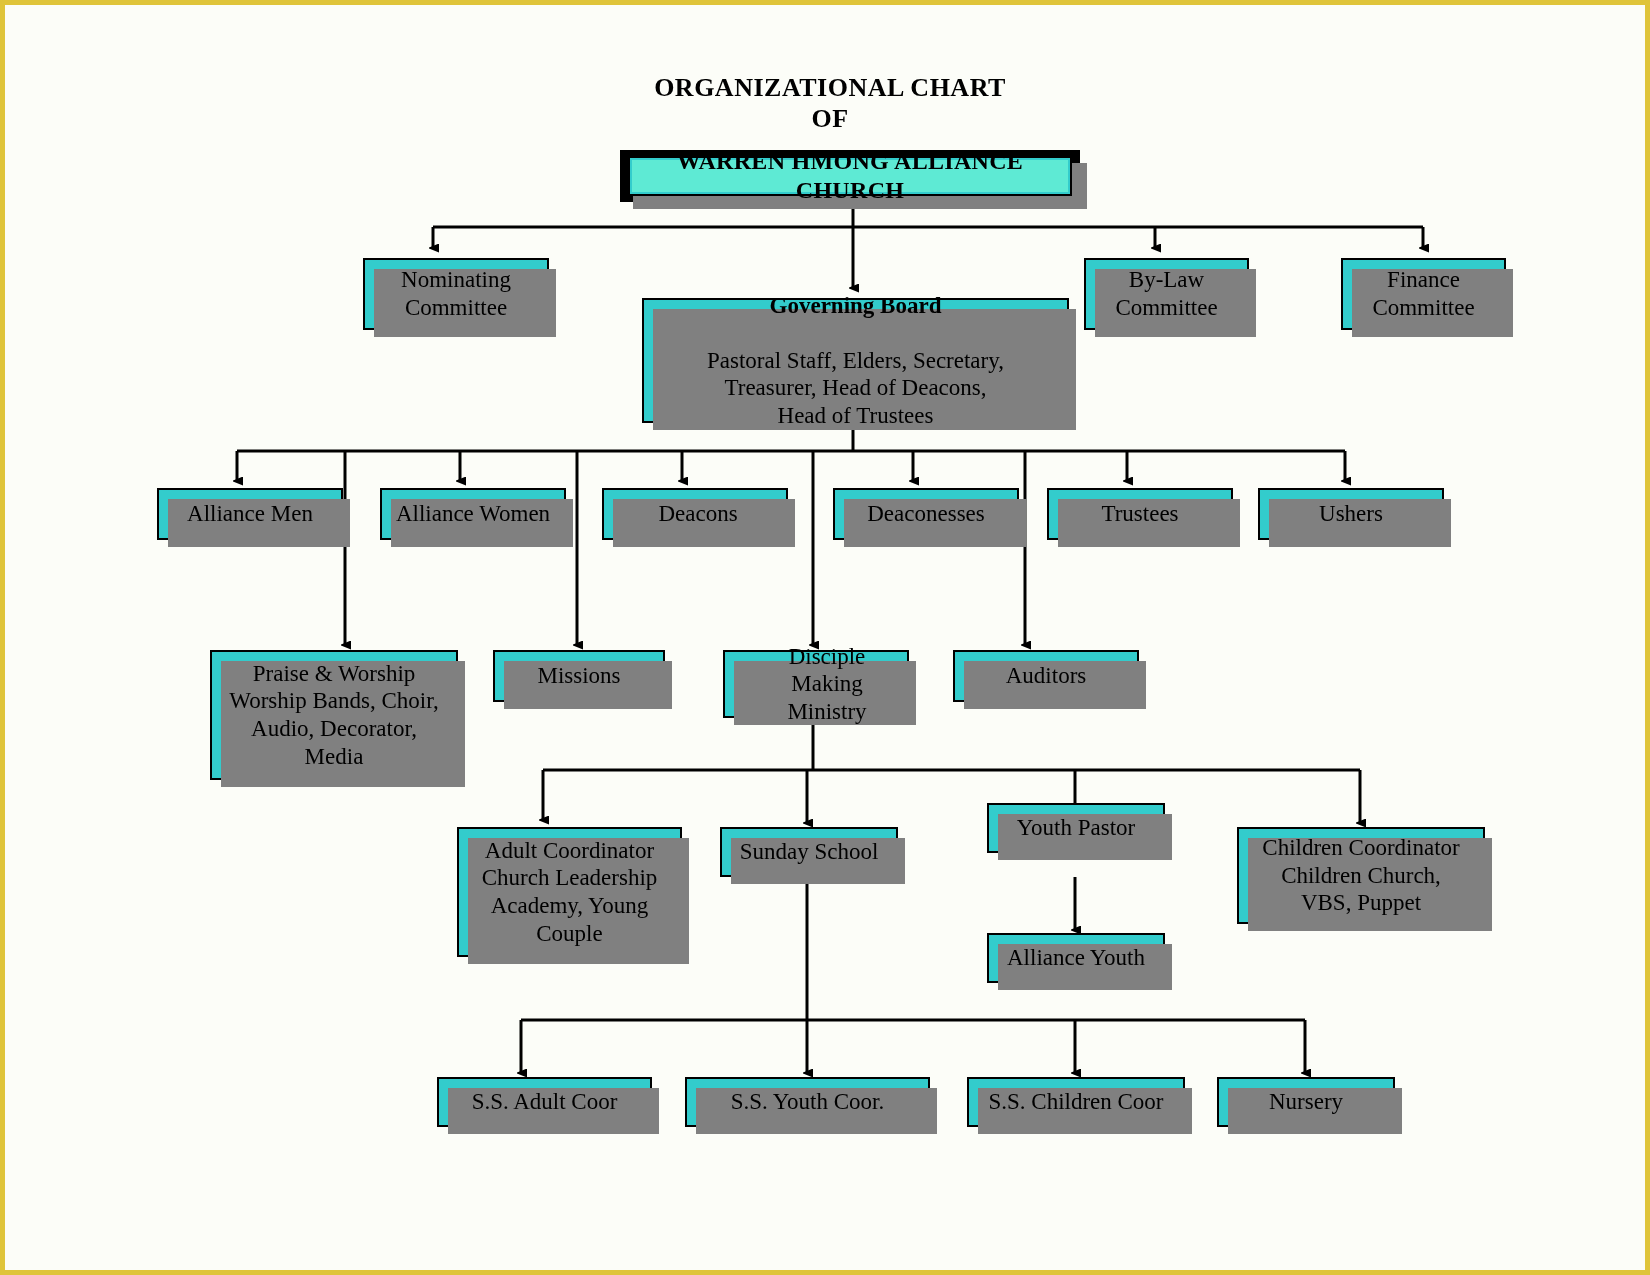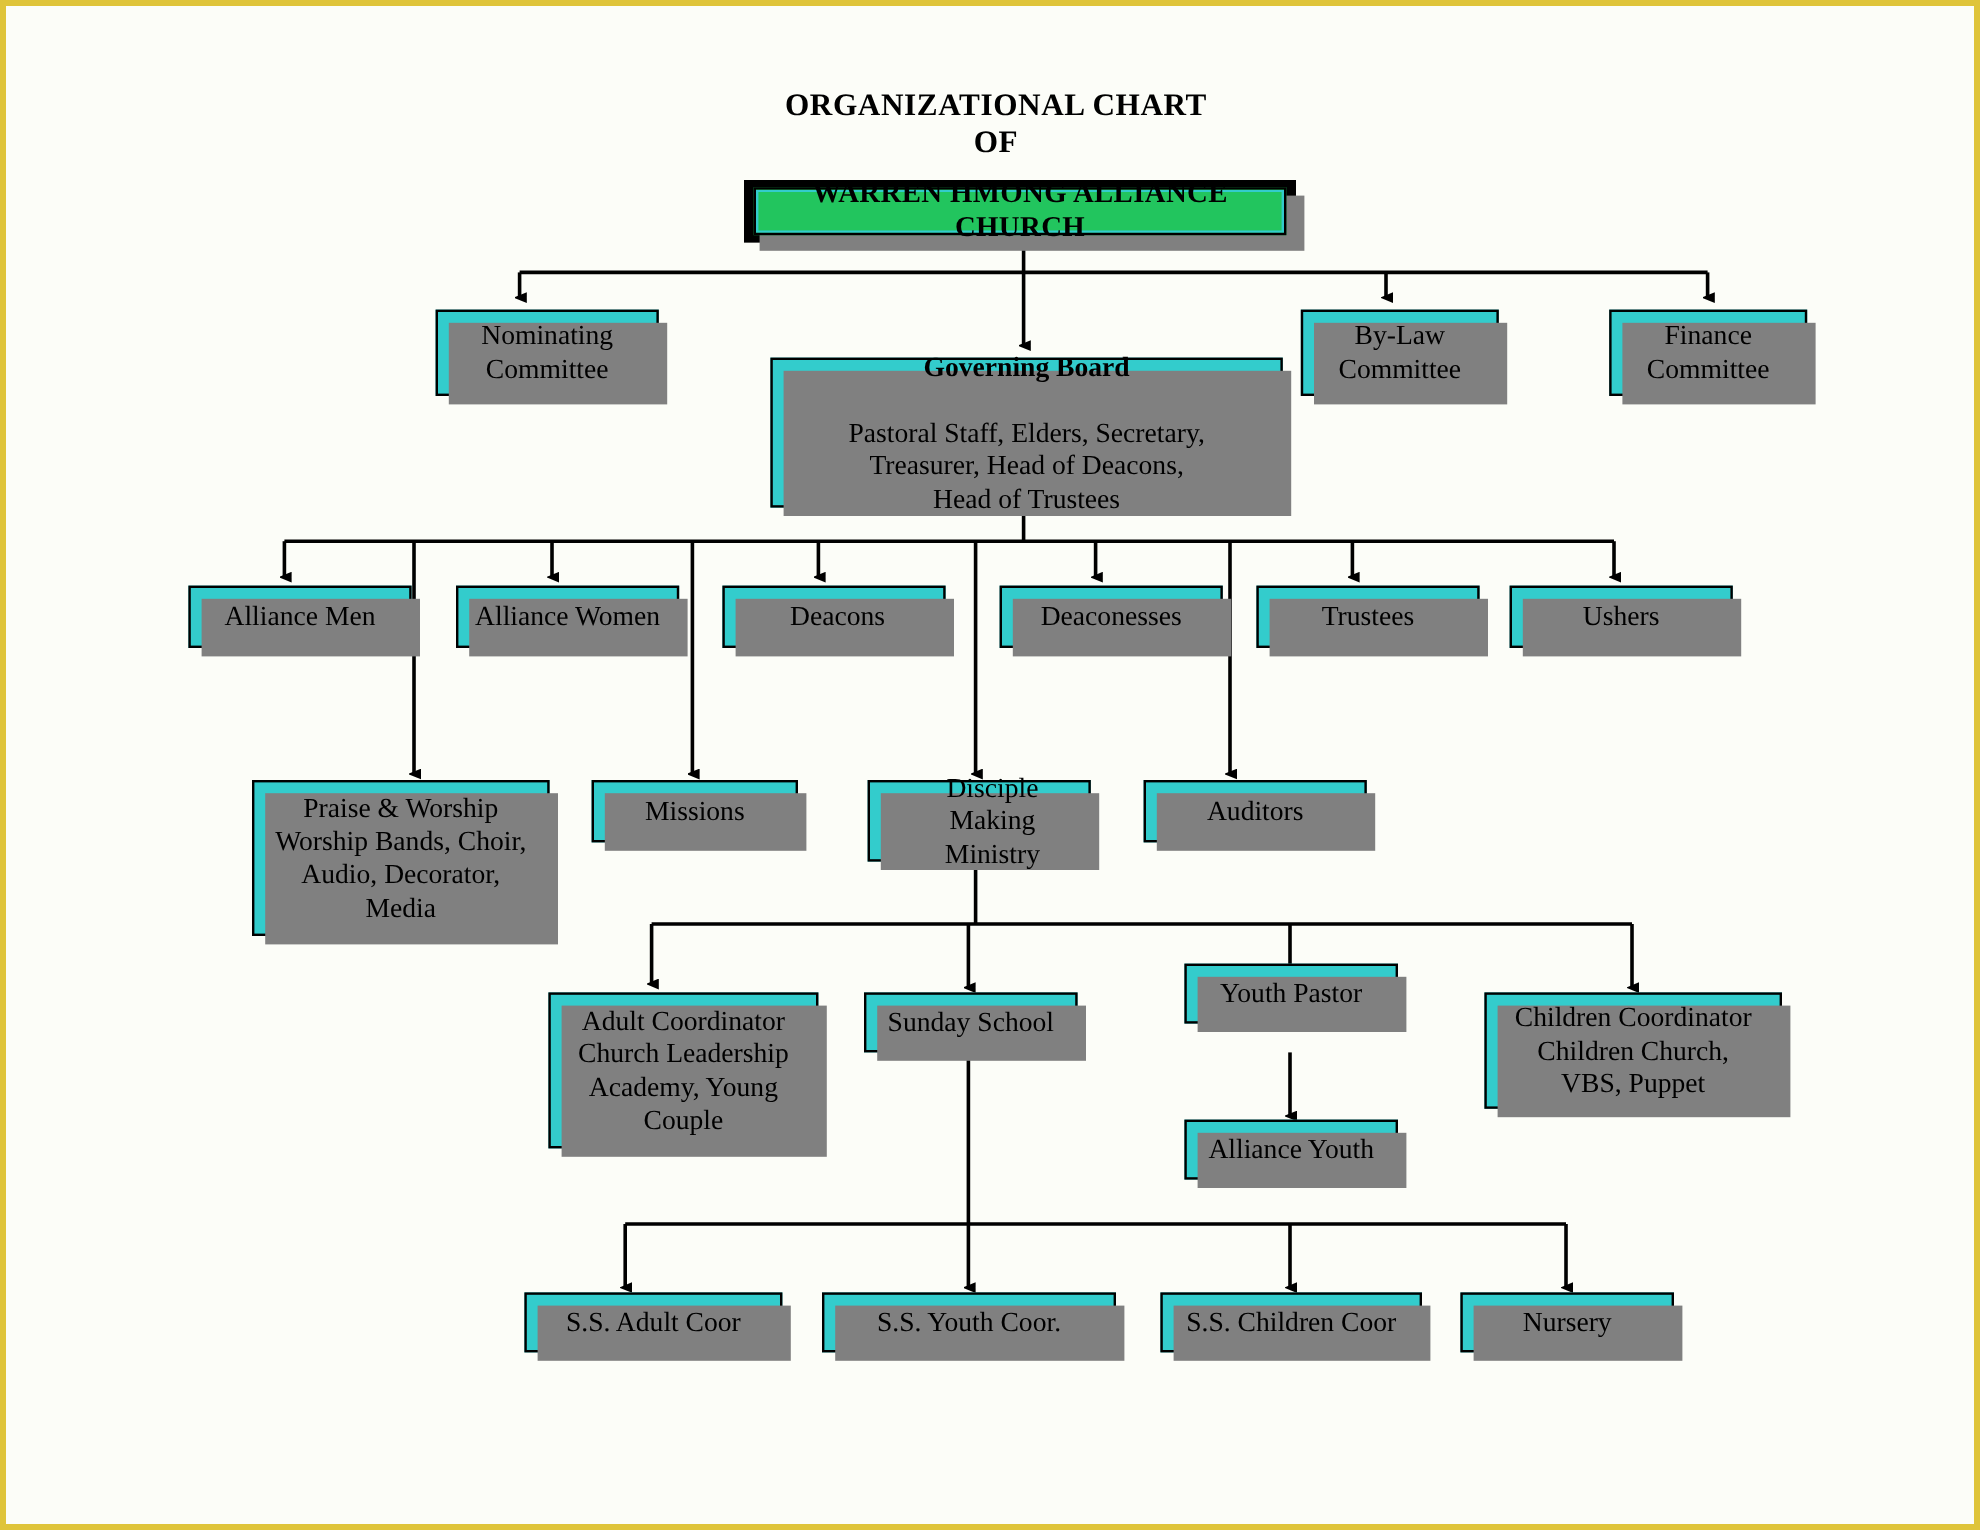--- a/index.html
+++ b/index.html
@@ -78,21 +78,21 @@
     background: #000000;
     border: 3px solid #000000;
     padding: 5px;
     z-index: 4;
   }
   .node.root .inner {
     position: relative;
     z-index: 1;
     width: 100%;
     height: 100%;
-    background: #22c55e;
+    background: #5eead4;
     border: 2px solid #000000;
     box-shadow: inset 0 0 0 2px #33cccc;
     display: flex;
     align-items: center;
     justify-content: center;
   }
   .node.root .txt {
     font-weight: bold;
     font-size: 24px;
     letter-spacing: 0.3px;

